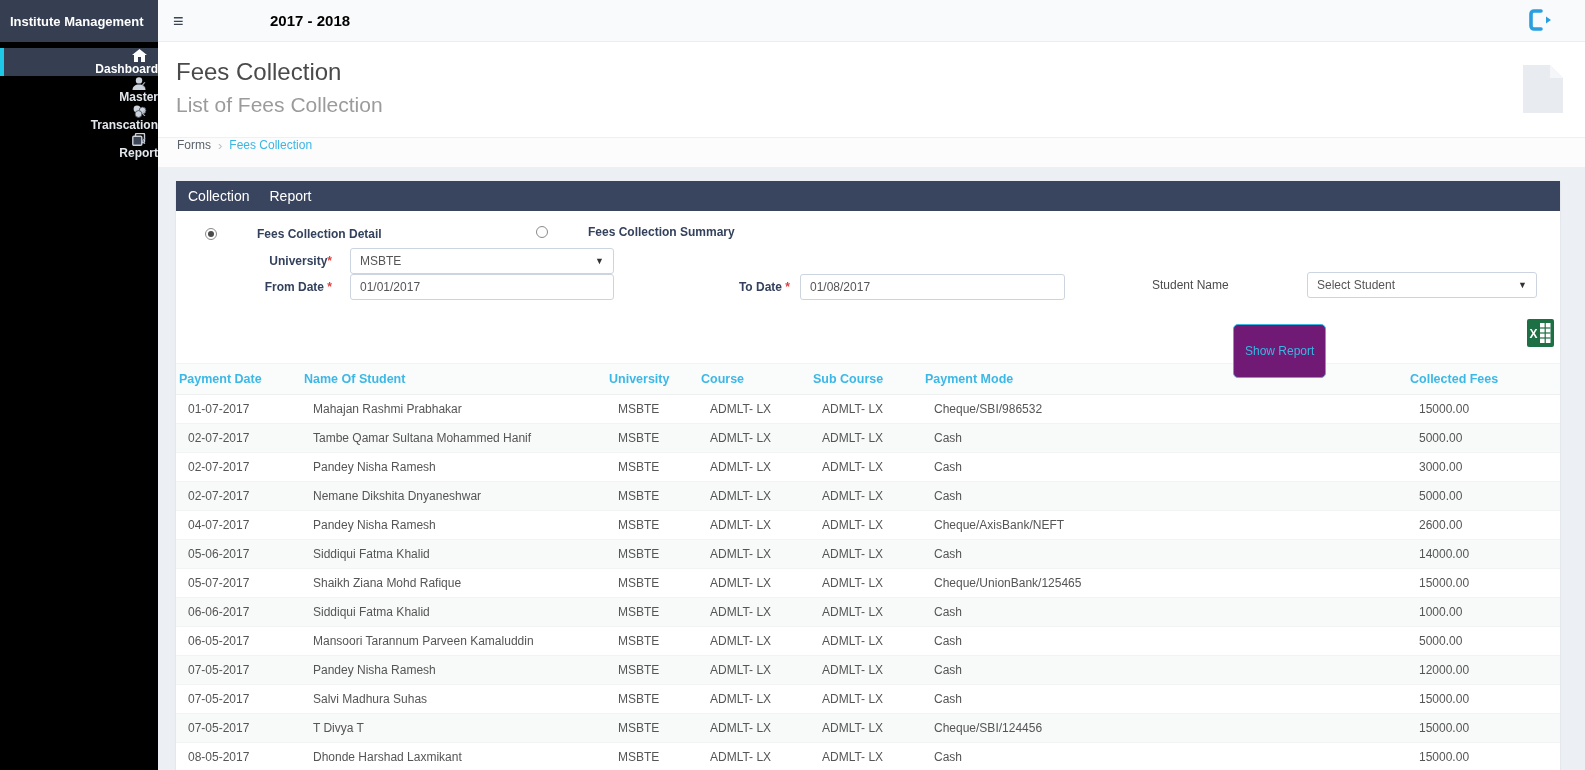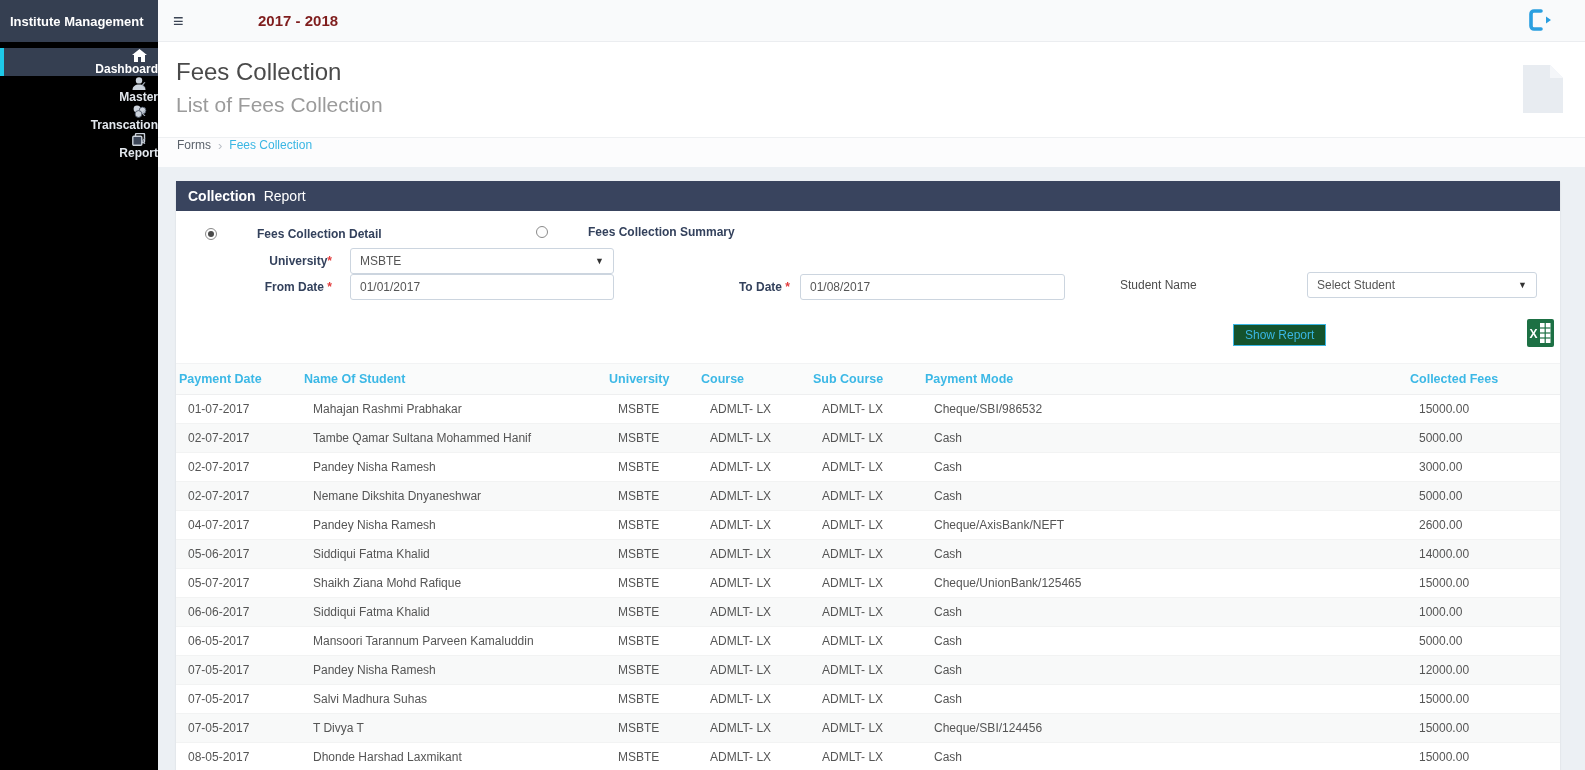--- a/index.html
+++ b/index.html
@@ -18,68 +18,68 @@
   .nav-item .ic { width:16px; height:14px; margin-right:10px; display:inline-flex; align-items:center; }
   .nav-item.active { background:#353f51; border-left:4px solid #1ec9e8; padding-left:9px; color:#fff; }
   .nav-item .chevron { position:absolute; right:12px; color:#a9b2bf; font-size:14px; font-weight:normal; }
 
   
   .main { flex:1; display:flex; flex-direction:column; min-width:0; }
 
   .topbar { height:42px; background:#f9fafb; border-bottom:1px solid #ebedf0; position:relative;
             display:flex; align-items:center; flex-shrink:0; }
   .hamburger { margin-left:15px; font-size:18px; font-weight:bold; color:#3c4454; cursor:pointer; line-height:1; }
-  .session-title { position:absolute; left:100px; font-size:15px; font-weight:bold; color:#7f1d1d; }
+  .session-title { position:absolute; left:112px; font-size:15px; font-weight:bold; color:#000000; }
   .logout-btn { position:absolute; right:33px; top:9px; cursor:pointer; }
 
   .page-header { background:#fff; height:95px; padding:16px 0 0 18px; position:relative; flex-shrink:0; }
   .page-title { margin:0; font-size:24px; font-weight:normal; color:#4a4a4a; }
   .page-subtitle { margin-top:7px; font-size:21px; color:#9b9b9b; }
   .doc-icon { position:absolute; right:22px; top:23px; }
 
   .breadcrumb { background:#fcfcfd; border-top:1px solid #eef0f2; height:30px; display:flex;
                 align-items:flex-start; padding-left:19px; font-size:12px; color:#5b626b; flex-shrink:0; }
   .breadcrumb .sep { margin:0 7px; color:#b9bec6; font-size:13px; }
   .breadcrumb .crumb-link { color:#3ab6e3; cursor:pointer; }
 
   .content { flex:1; padding:14px 25px 0 18px; background:#ecf0f4; overflow:hidden; }
 
   
   .panel { background:#fff; box-shadow:0 1px 2px rgba(0,0,0,.10); }
   .panel-header { background:#39445e; color:#fff; height:30px; display:flex; align-items:center;
                   padding-left:12px; font-size:14px; }
-  .panel-header .bold { font-weight:bold; margin-right:8px; }
+  .panel-header .bold { font-weight:normal; margin-right:20px; }
 
   .form-area { position:relative; height:152px; font-size:12px; }
   .radio-group { position:absolute; display:flex; align-items:center; cursor:pointer;gap:36px; }
   .radio-1 { left:29px; top:16px; }
   .radio-2 { left:360px; top:14px; }
   .radio-dot { width:12px; height:12px; border-radius:50%; border:1px solid #8a8a8a; background:#fdfdfd;
                display:inline-block; position:relative; }
   .radio-dot.checked::after { content:""; position:absolute; left:2px; top:2px; width:6px; height:6px;
                border-radius:50%; background:#4a4a4a; }
   .radio-label { margin-left:4px; font-weight:bold; color:#33415c; }
 
-  .fld-label { position:absolute; font-weight:bold; color:#33415c; }
+  .fld-label { position:absolute; font-weight:bold; color:#33415c;padding-left:32px; }
   .req { color:#e23b3b; }
   .lbl-university { left:0; top:43px; width:156px; text-align:right; }
   .lbl-fromdate  { left:0; top:69px; width:156px; text-align:right; }
   .lbl-todate    { left:520px; top:69px; width:94px; text-align:right; }
   .lbl-student   { left:944px; top:67px; font-weight:normal; color:#4c4c4c; }
 
   .ctl { position:absolute; height:26px; border:1px solid #ccd5df; border-radius:3px; background:#fff;
          font-size:12px; color:#555; display:flex; align-items:center; padding-left:9px; cursor:pointer; }
   .ctl .caret { position:absolute; right:9px; font-size:9px; color:#333; }
   .sel-university { left:174px; top:37px; width:264px; }
   .inp-fromdate   { left:174px; top:63px; width:264px; }
   .inp-todate     { left:624px; top:63px; width:265px; }
   .sel-student    { left:1131px; top:61px; width:230px; }
 
   .show-report-btn { position:absolute; left:1057px; top:113px; border:1px solid #3ab6e3; color:#3ab6e3;
-                     background:#14532d; border-radius:0; font-size:12px; padding:3px 11px; cursor:pointer;
+                     background:#701a75; border-radius:5px; font-size:12px; padding:19px 11px; cursor:pointer;
                      font-family:"Liberation Sans", sans-serif; }
   .excel-btn { position:absolute; left:1351px; top:108px; cursor:pointer; }
 
   
   table { width:100%; border-collapse:collapse; table-layout:fixed; font-size:12px; color:#555; }
   thead th { color:#3cb8e6; font-weight:bold; text-align:left; padding:8px 0 8px 3px;
              background:#fafbfb; border-top:1px solid #f2f3f4; border-bottom:1px solid #eeeff0;
              font-size:12.5px; white-space:nowrap; overflow:hidden; }
   tbody td { padding:7px 0 7px 12px; border-bottom:1px solid #f2f3f3; white-space:nowrap; overflow:hidden; }
   tbody tr:nth-child(even) { background:#f8f9f9; }

